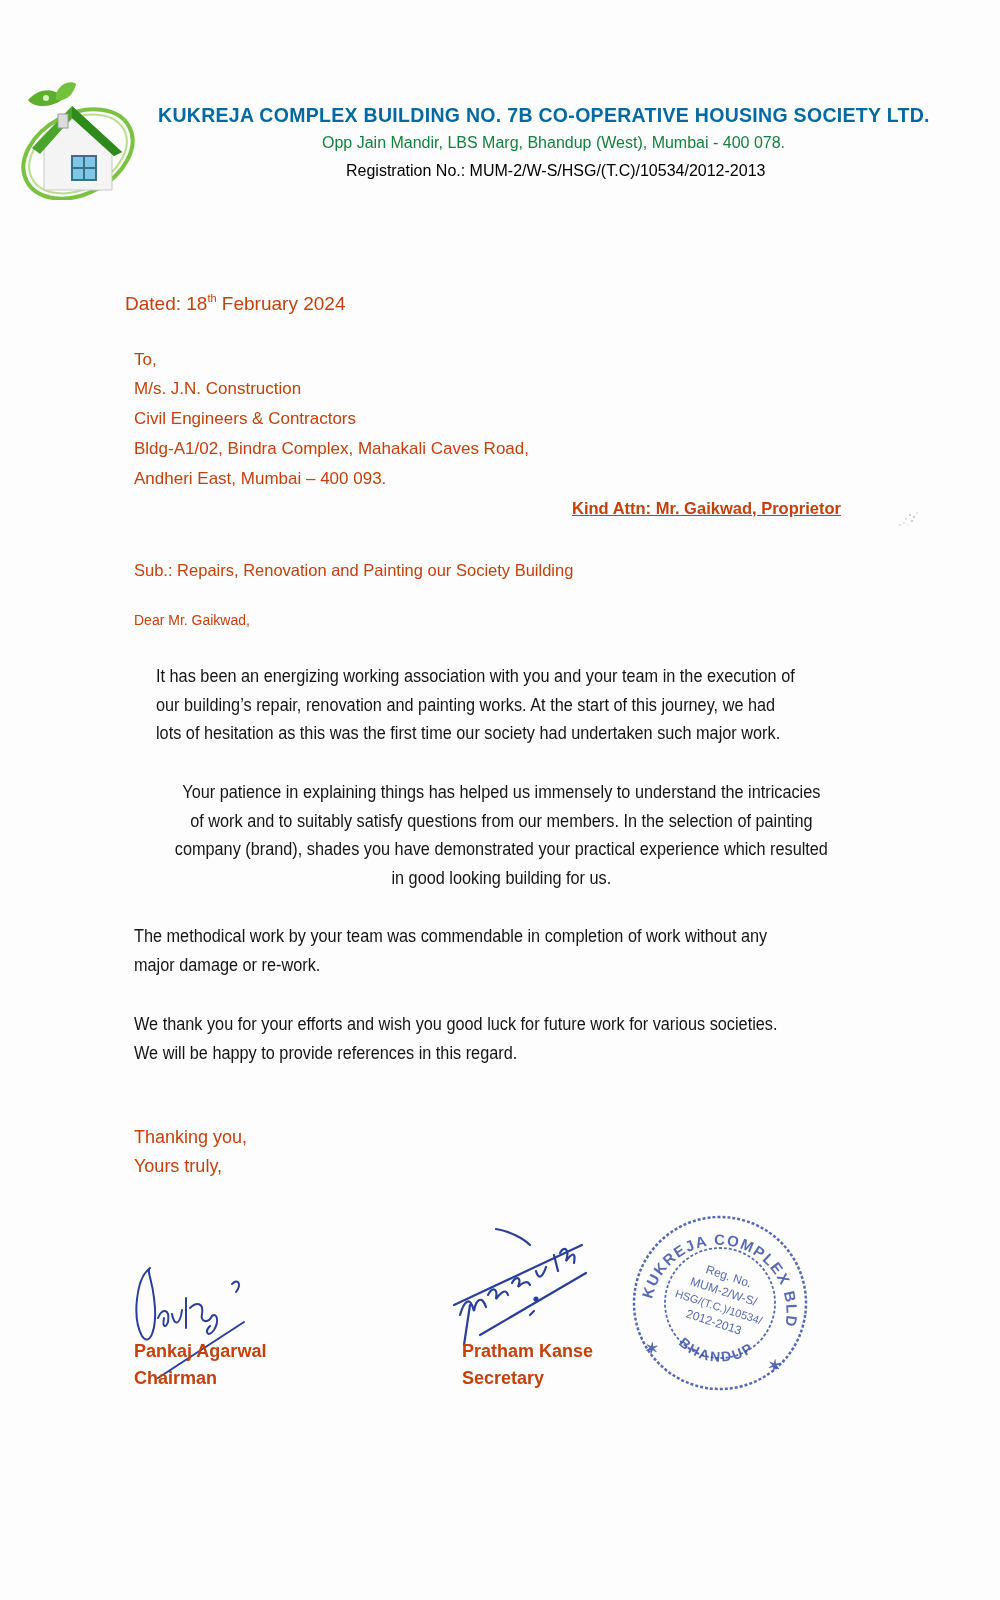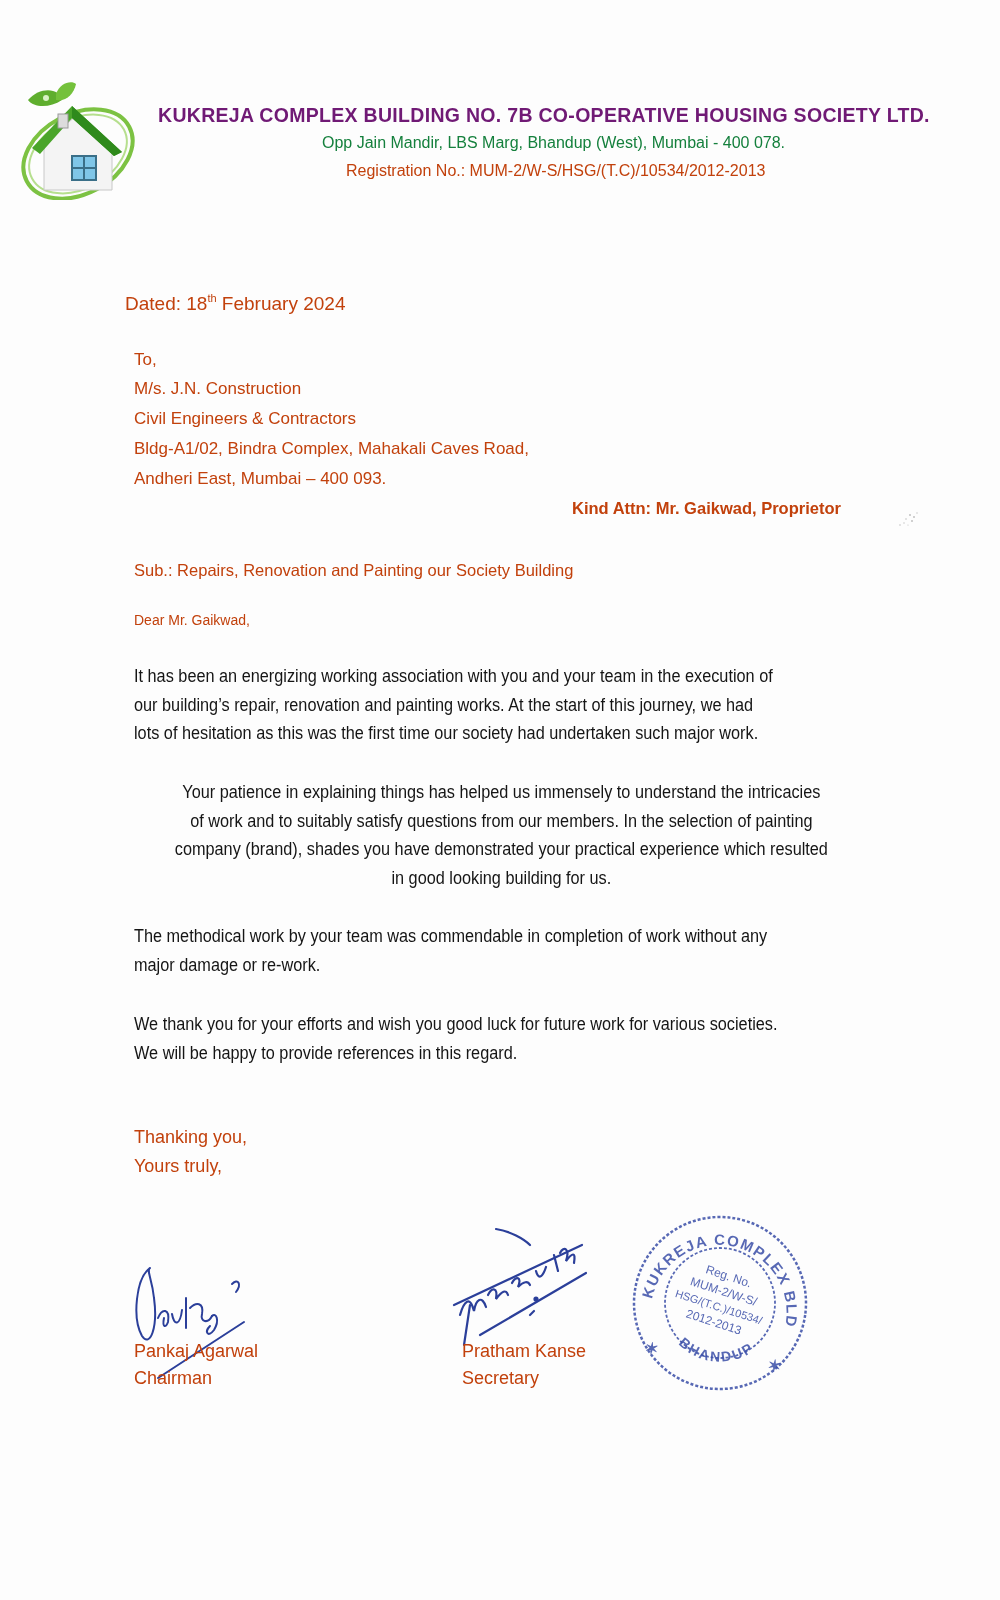--- a/index.html
+++ b/index.html
@@ -27,72 +27,73 @@
       left: 10px; top: 78px;
       width: 130px; height: 122px;
     }
     .lh-title {
       position: absolute;
       left: 158px; top: 104px;
       font-family: "Liberation Sans", sans-serif;
       font-weight: bold;
       font-size: 19.5px;
       letter-spacing: 0.3px;
-      color: #701a75;
+      color: #0369a1;
       white-space: nowrap;
     }
     .lh-address {
       position: absolute;
       left: 322px; top: 134px;
       font-size: 16px;
       color: #15803d;
       white-space: nowrap;
     }
     .lh-reg {
       position: absolute;
       left: 346px; top: 162px;
       font-size: 16px;
-      color: #c2410c;
+      color: #000000;
       white-space: nowrap;
     }
     
     .txt {
       position: absolute;
       font-family: "Liberation Sans", sans-serif;
       font-size: 18px;
       color: #c2410c;
       white-space: nowrap;
     }
     .date { left: 125px; top: 292px; font-size: 19px; }
     .date sup { font-size: 11px; vertical-align: 8px; }
     .addr { left: 134px; font-size: 17px; }
     .attn {
       left: 572px; top: 499px;
       font-weight: bold; font-size: 16.5px;
+      text-decoration: underline;
     }
     .subj { left: 134px; top: 561px; font-size: 16.5px; }
     .salut { left: 134px; top: 612px; font-size: 14px; }
     .para {
       position: absolute;
       left: 134px;
       width: 790px;
       font-family: "Liberation Sans", sans-serif;
       font-size: 17.5px;
       line-height: 28.5px;
       color: #151515;
     }
     .para .line {
       display: block;
       white-space: nowrap;
       transform-origin: left center;
     }
     .closing { left: 134px; font-size: 18px; }
     .for-line { left: 134px; top: 1187px; font-size: 18px; }
     .for-line b { font-weight: bold; }
-    .sig-name { font-size: 18px; }
+    .sig-name { font-size: 18px; font-weight: bold; }
     .signature {
       position: absolute;
     }
     .stamp {
       position: absolute;
       left: 630px; top: 1213px;
       width: 180px; height: 180px;
     }
     .smudge {
       position: absolute;
@@ -148,21 +149,21 @@
         <circle cx="10" cy="20" r="0.8"></circle>
         <circle cx="27" cy="8" r="0.7"></circle>
       <circle cx="14" cy="18" r="0.7"></circle>
         <circle cx="18" cy="20" r="0.6"></circle>
     </g>
   </svg>
 
   <div class="txt subj">Sub.:  Repairs, Renovation and Painting our Society Building</div>
   <div class="txt salut">Dear  Mr. Gaikwad,</div>
 
-  <div class="para" style="top:662px;">
+  <div class="para" style="top:662px;margin-left:22px;">
     <span class="line" style="transform:scaleX(0.93);">It has been an energizing working association with you and your team in the execution of</span>
     <span class="line" style="transform:scaleX(0.93);">our building’s repair, renovation and painting works.  At the start of this journey, we had</span>
     <span class="line" style="transform:scaleX(0.93);">lots of hesitation as this was the first time our society had undertaken such major work.</span>
   </div>
 
   <div class="para" style="top:778px;text-align:center;">
     <span class="line" style="transform:scaleX(0.93);">Your patience in explaining things has helped us immensely to understand the intricacies</span>
     <span class="line" style="transform:scaleX(0.93);">of work and to suitably satisfy questions from our members.  In the selection of painting</span>
     <span class="line" style="transform:scaleX(0.93);">company (brand), shades you have demonstrated your practical experience which resulted</span>
     <span class="line" style="transform:scaleX(0.93);">in good looking building for us.</span>

